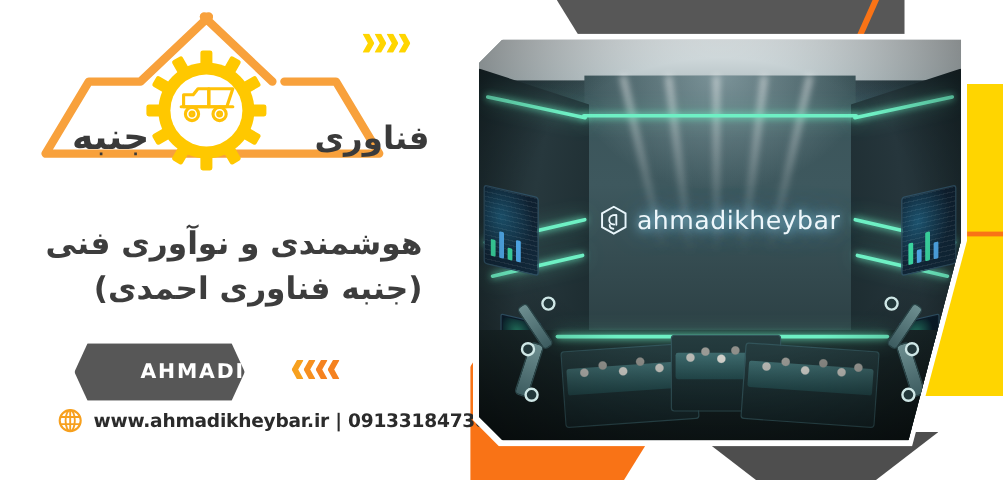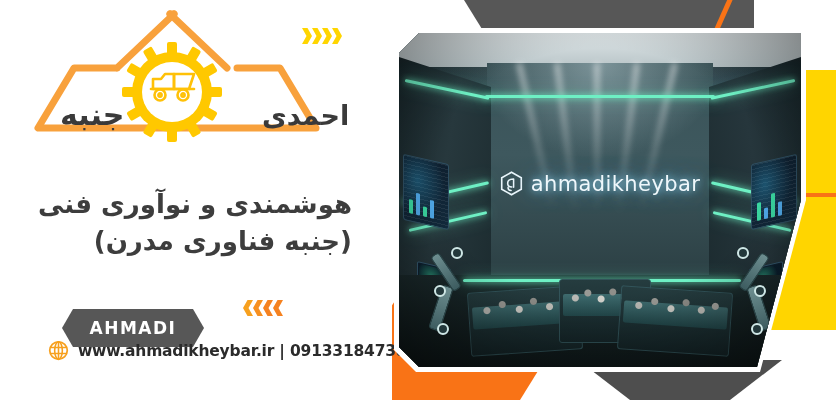--- a/index.html
+++ b/index.html
@@ -84,25 +84,25 @@
     display:block;
     font-size:26px;
     font-weight:bold;
     color:#3d3d3d;
     line-height:1.42;
     white-space:nowrap;
   }
 
   
   #brand-badge{
-    position:absolute; left:62px; top:309px;
-    width:142px; height:38px;
+    position:absolute; left:62px; top:286px;
+    width:142px; height:48px;
     background:#575757;
     clip-path:polygon(11px 0, calc(100% - 11px) 0, 100% 50%, calc(100% - 11px) 100%, 11px 100%, 0 50%);
-    display:flex; align-items:center; justify-content:center;
+    display:flex; align-items:center; justify-content:flex-end;
   }
   #brand-badge-label{
     color:#ffffff;
     font-size:17px;
     font-weight:bold;
     letter-spacing:1.5px;
   }
 
   
   #contact-row{
@@ -480,33 +480,33 @@
             <path d="M2 -18 L22 -18 L17 -3 L2 -3 Z"></path>
             <path d="M-21 -3 L22 -3"></path>
             <circle cx="-12" cy="3" r="5.5"></circle>
             <circle cx="11" cy="3" r="5.5"></circle>
             <circle cx="-12" cy="3" r="1.6"></circle>
             <circle cx="11" cy="3" r="1.6"></circle>
           </g>
         </g>
       </svg>
       <span class="logo-word" id="logo-word-kheybar">جنبه</span>
-      <span class="logo-word" id="logo-word-ahmadi">احمدی</span>
+      <span class="logo-word" id="logo-word-ahmadi">فناوری</span>
     </div>
 
     <div id="chevrons-right">
       <span class="chev"></span>
       <span class="chev"></span>
       <span class="chev"></span>
       <span class="chev"></span>
     </div>
 
     <div id="headline">
       <span class="hl-line">هوشمندی و نوآوری فنی</span>
-      <span class="hl-line">(جنبه فناوری مدرن)</span>
+      <span class="hl-line">(جنبه فناوری احمدی)</span>
     </div>
 
     <div id="brand-badge">
       <span id="brand-badge-label">AHMADI</span>
     </div>
 
     <div id="chevrons-left">
       <span class="chev"></span>
       <span class="chev"></span>
       <span class="chev"></span>

